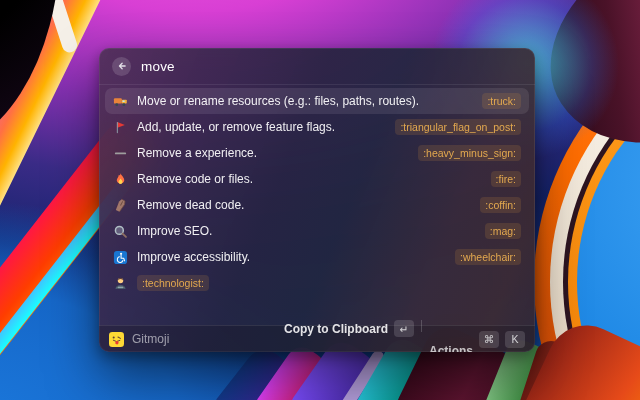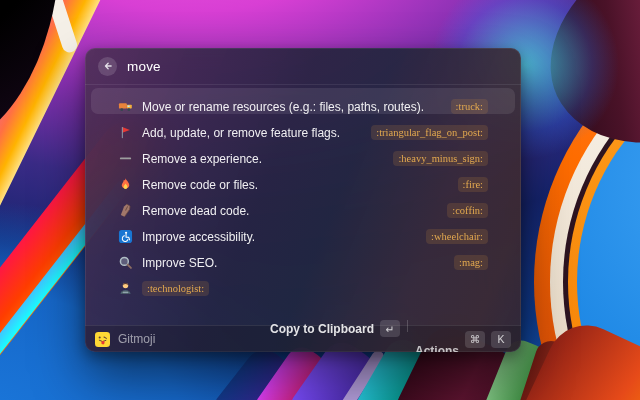--- a/index.html
+++ b/index.html
@@ -56,45 +56,45 @@
   .s-maroon { left:408px; top:335px; width:95px; height:110px; transform:rotate(26deg); border-radius:24px;
     background:linear-gradient(to right,#3e0a1e,#5d1430 60%,#4a0f26); }
   .s-green  { left:492px; top:340px; width:42px; height:100px; transform:rotate(22deg); border-radius:16px;
     background:linear-gradient(to right,#81c784,#2e7d32); }
   .s-darkred{ left:525px; top:342px; width:48px; height:95px; transform:rotate(18deg); border-radius:16px;
     background:linear-gradient(to right,#6d1a12,#a33524); }
   .s-orange { left:530px; top:345px; width:185px; height:135px; transform:rotate(25deg); border-radius:40px;
     background:linear-gradient(100deg,#8e2016,#e64a19 45%,#ff9100 80%); }
 
   
-  .window { position:absolute; left:85px; top:48px; width:436px; height:304px;
+  .window { position:absolute; left:99px; top:48px; width:436px; height:304px;
     border-radius:10px; overflow:hidden;
     background:linear-gradient(112deg,
       rgba(77,48,84,.90) 0%, rgba(56,40,74,.92) 20%, rgba(38,36,62,.93) 42%,
       rgba(34,38,60,.93) 56%, rgba(58,42,52,.91) 76%, rgba(62,42,46,.91) 90%, rgba(50,38,50,.92) 100%);
     backdrop-filter: blur(28px) saturate(1.25);
     -webkit-backdrop-filter: blur(28px) saturate(1.25);
     box-shadow: 0 24px 50px rgba(0,0,0,.5), 0 5px 14px rgba(0,0,0,.35),
       inset 0 0 0 1px rgba(255,255,255,.07); }
 
   .w-header { display:flex; align-items:center; height:37px; padding:0 13px; gap:10px;
     border-bottom:1px solid rgba(255,255,255,.08); }
   .back-btn { width:19px; height:19px; border-radius:50%; background:rgba(255,255,255,.14);
     display:flex; align-items:center; justify-content:center; flex:none; cursor:pointer; }
   .back-btn svg { width:12px; height:12px; display:block; }
   .query { color:#fff; font-size:13.5px; font-weight:500; letter-spacing:.2px; }
 
   .list { padding:3px 6px 0; }
-  .row { display:flex; align-items:flex-end; height:26px; padding:0 27px; gap:9px; border-radius:7px; }
+  .row { display:flex; align-items:center; height:26px; padding:0 8px; gap:9px; border-radius:7px; }
   .row.selected { background:rgba(255,255,255,.09); }
   .row-icon { width:15px; height:15px; flex:none; display:flex; align-items:center; justify-content:center; }
   .row-icon svg { width:15px; height:15px; display:block; }
   .row-label { flex:1; font-size:12px; color:rgba(255,255,255,.93); white-space:nowrap; overflow:hidden; }
   .row-tag { font-size:10.5px; font-weight:500; color:#e3a94f; background:rgba(200,140,60,.18);
-    padding:2px 5px; border-radius:4px; white-space:nowrap;font-family:Liberation Serif, serif; }
+    padding:2px 5px; border-radius:4px; white-space:nowrap; }
 
   .w-footer { position:absolute; left:0; right:0; bottom:0; height:27px;
     display:flex; align-items:center; padding:0 10px; gap:7px;
     border-top:1px solid rgba(255,255,255,.09); background:rgba(20,16,24,.25); }
   .app-icon { width:15px; height:15px; flex:none; }
   .app-icon svg { width:15px; height:15px; display:block; }
   .app-name { font-size:12px; color:rgba(255,255,255,.55); margin-left:1px; }
   .f-right { margin-left:auto; display:flex; align-items:flex-start; gap:7px; }
   .f-action { display:flex; align-items:center; gap:6px; cursor:pointer; background:none; border:none;
     font-family:inherit; padding:0; }
@@ -197,38 +197,38 @@
               <rect x="7.5" y="3" width="1" height="5" fill="#6d4c41"></rect>
             </g>
           </svg>
         </span>
         <span class="row-label">Remove dead code.</span>
         <span class="row-tag">:coffin:</span>
       </div>
       <div class="row">
         <span class="row-icon">
           <svg viewBox="0 0 16 16">
+            <circle cx="6.8" cy="6.8" r="4.2" fill="rgba(197,215,222,0.3)" stroke="#b0bec5" stroke-width="1.6"></circle>
+            <line x1="10.2" y1="10.2" x2="13.8" y2="13.8" stroke="#8d6e63" stroke-width="2" stroke-linecap="round"></line>
+          </svg>
+        </span>
+        <span class="row-label">Improve SEO.</span>
+        <span class="row-tag">:mag:</span>
+      </div>
+      <div class="row">
+        <span class="row-icon">
+          <svg viewBox="0 0 16 16">
             <rect x="1" y="1" width="14" height="14" rx="3" fill="#1976d2"></rect>
             <circle cx="8.6" cy="4" r="1.2" fill="#fff"></circle>
             <path d="M8.6 5.4 V8.8 H11.4 L12.4 11.6" stroke="#fff" stroke-width="1.1" fill="none" stroke-linecap="round" stroke-linejoin="round"></path>
             <path d="M6.8 7.2 A3.1 3.1 0 1 0 10.6 11.2" stroke="#fff" stroke-width="1.1" fill="none" stroke-linecap="round"></path>
           </svg>
         </span>
         <span class="row-label">Improve accessibility.</span>
         <span class="row-tag">:wheelchair:</span>
-      </div>
-      <div class="row">
-        <span class="row-icon">
-          <svg viewBox="0 0 16 16">
-            <circle cx="6.8" cy="6.8" r="4.2" fill="rgba(197,215,222,0.3)" stroke="#b0bec5" stroke-width="1.6"></circle>
-            <line x1="10.2" y1="10.2" x2="13.8" y2="13.8" stroke="#8d6e63" stroke-width="2" stroke-linecap="round"></line>
-          </svg>
-        </span>
-        <span class="row-label">Improve SEO.</span>
-        <span class="row-tag">:mag:</span>
       </div>
       <div class="row">
         <span class="row-icon">
           <svg viewBox="0 0 16 16">
             <circle cx="8" cy="4.9" r="2.9" fill="#ffcc80"></circle>
             <path d="M5.3 3.6 a2.9 2.9 0 0 1 5.4 0 l.5 1.8 a3.4 3.4 0 0 0 -6.4 0 z" fill="#5d4037"></path>
             <path d="M2.6 13.6 a5.5 4.6 0 0 1 10.8 0 z" fill="#546e7a"></path>
             <rect x="4.1" y="10.7" width="7.8" height="3" rx="0.6" fill="#37474f"></rect>
             <rect x="4.8" y="11.3" width="6.4" height="1.8" rx="0.3" fill="#90a4ae"></rect>
           </svg>

